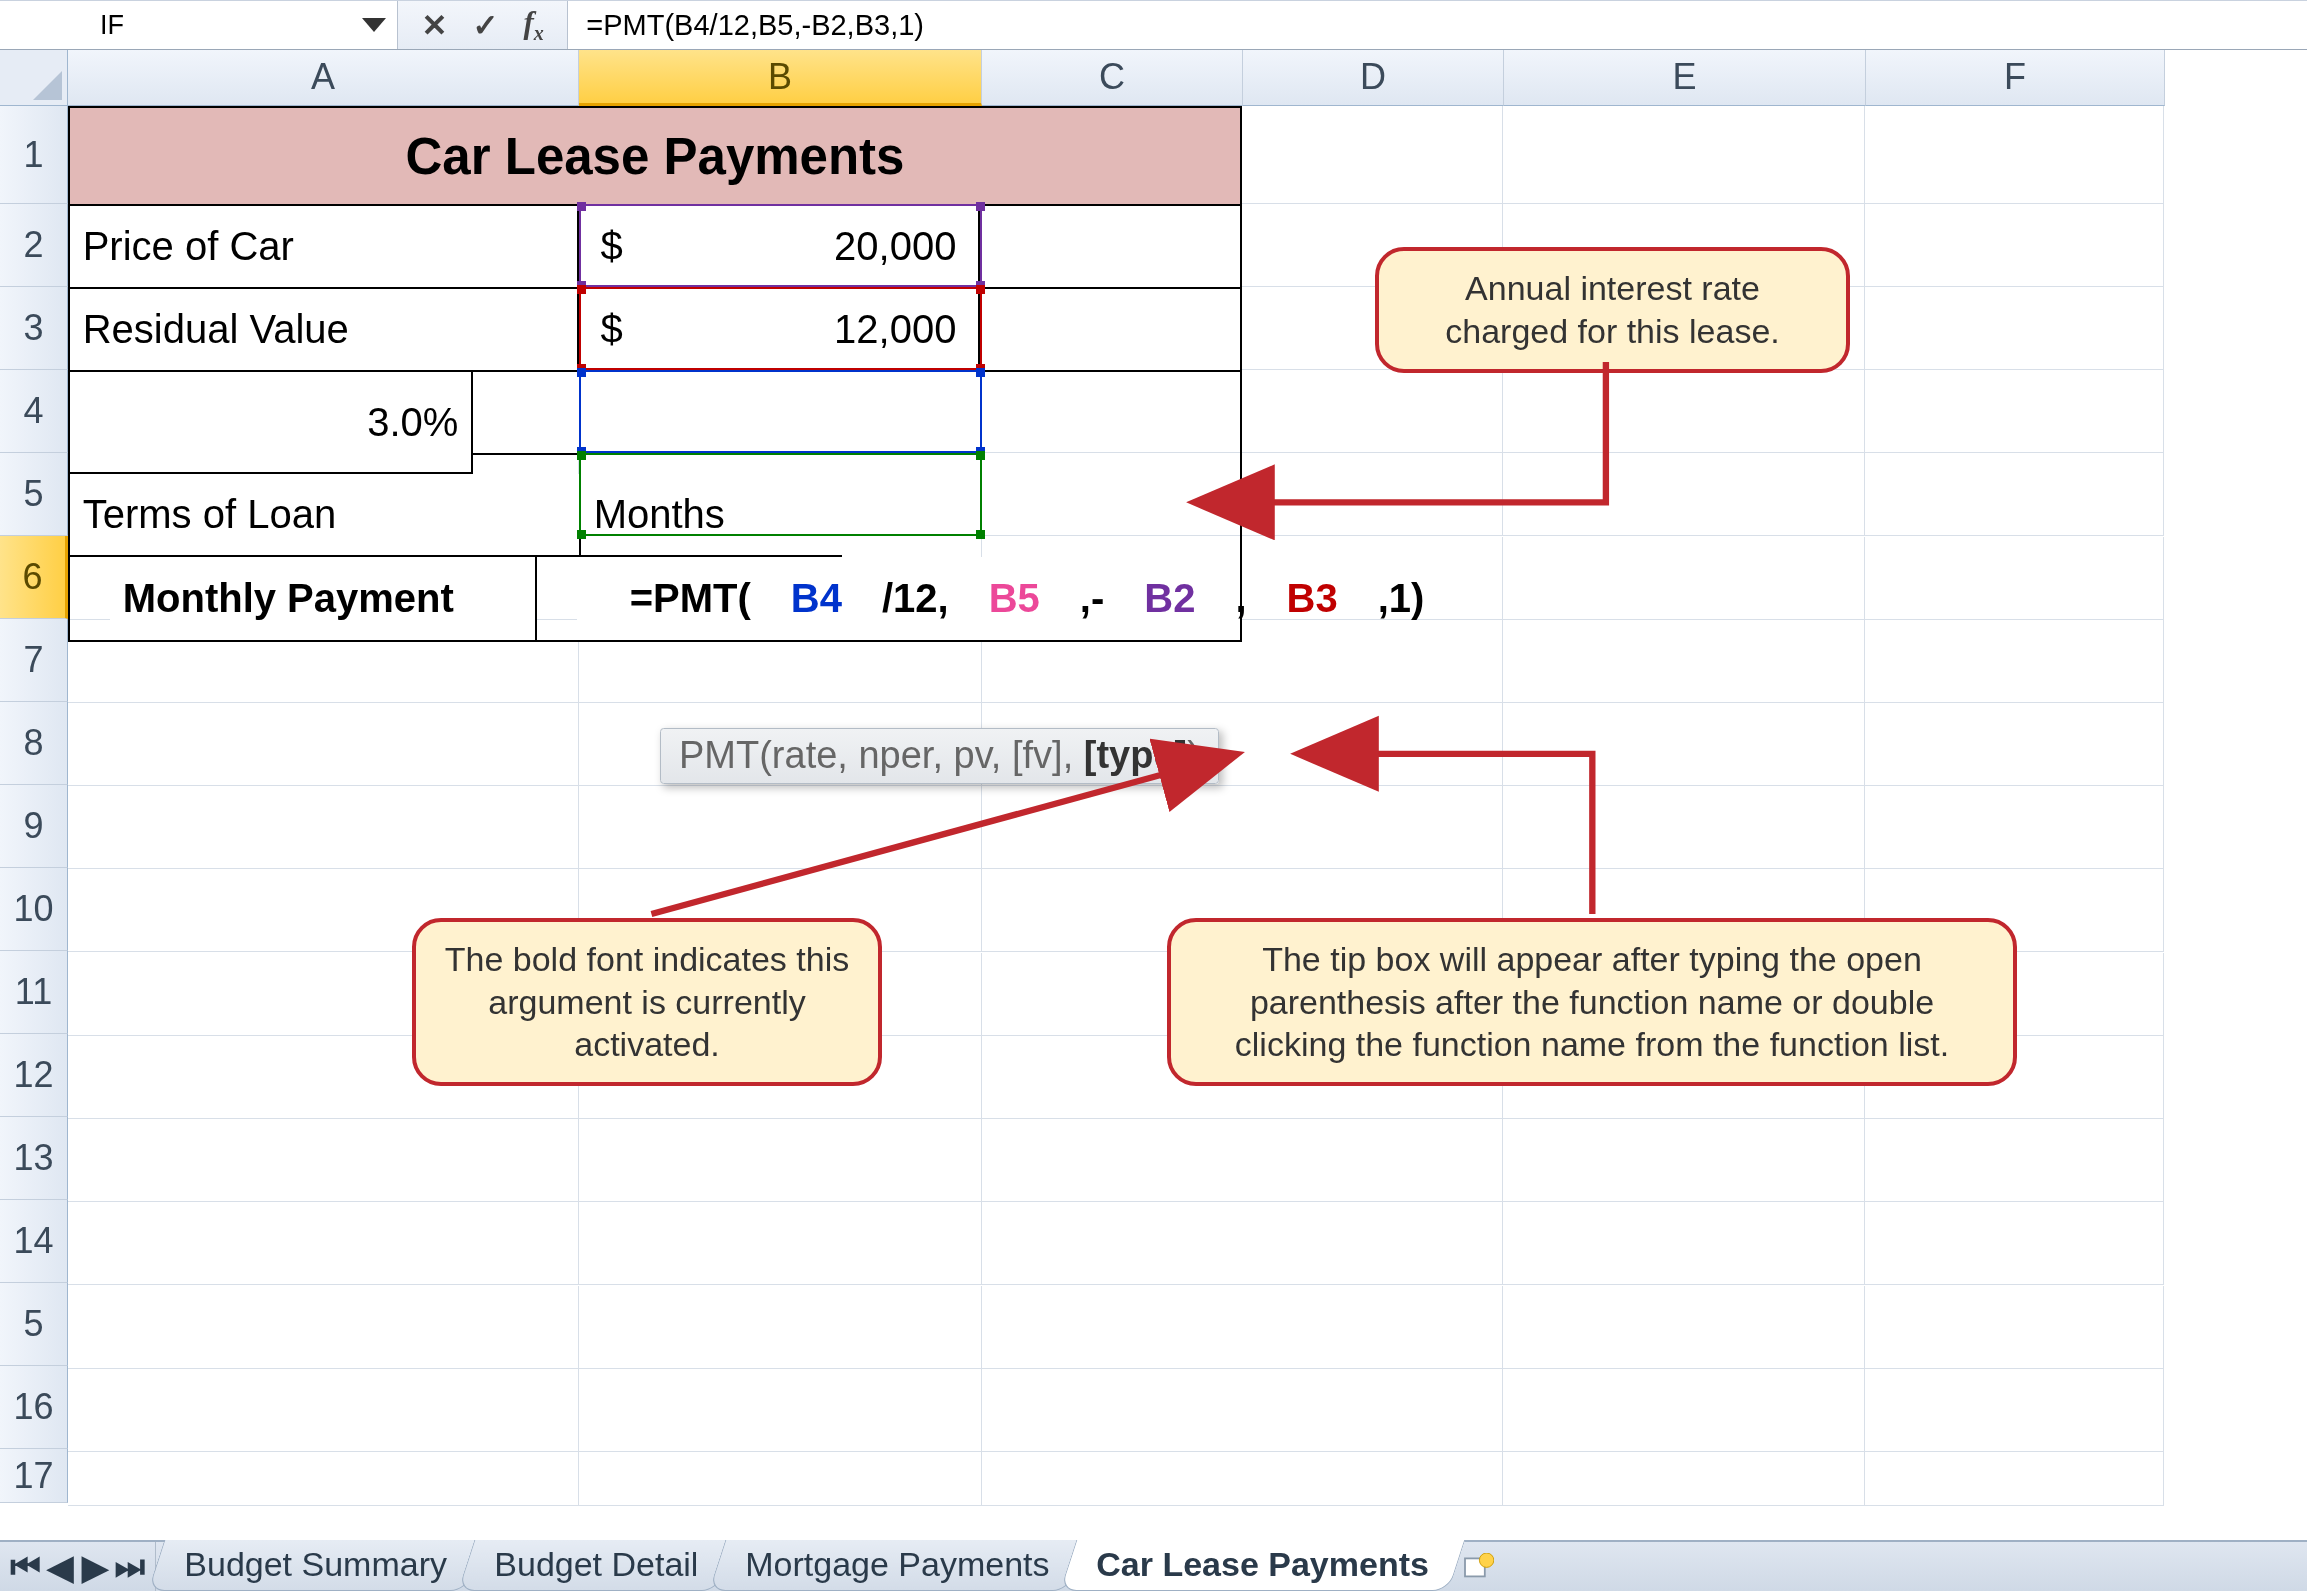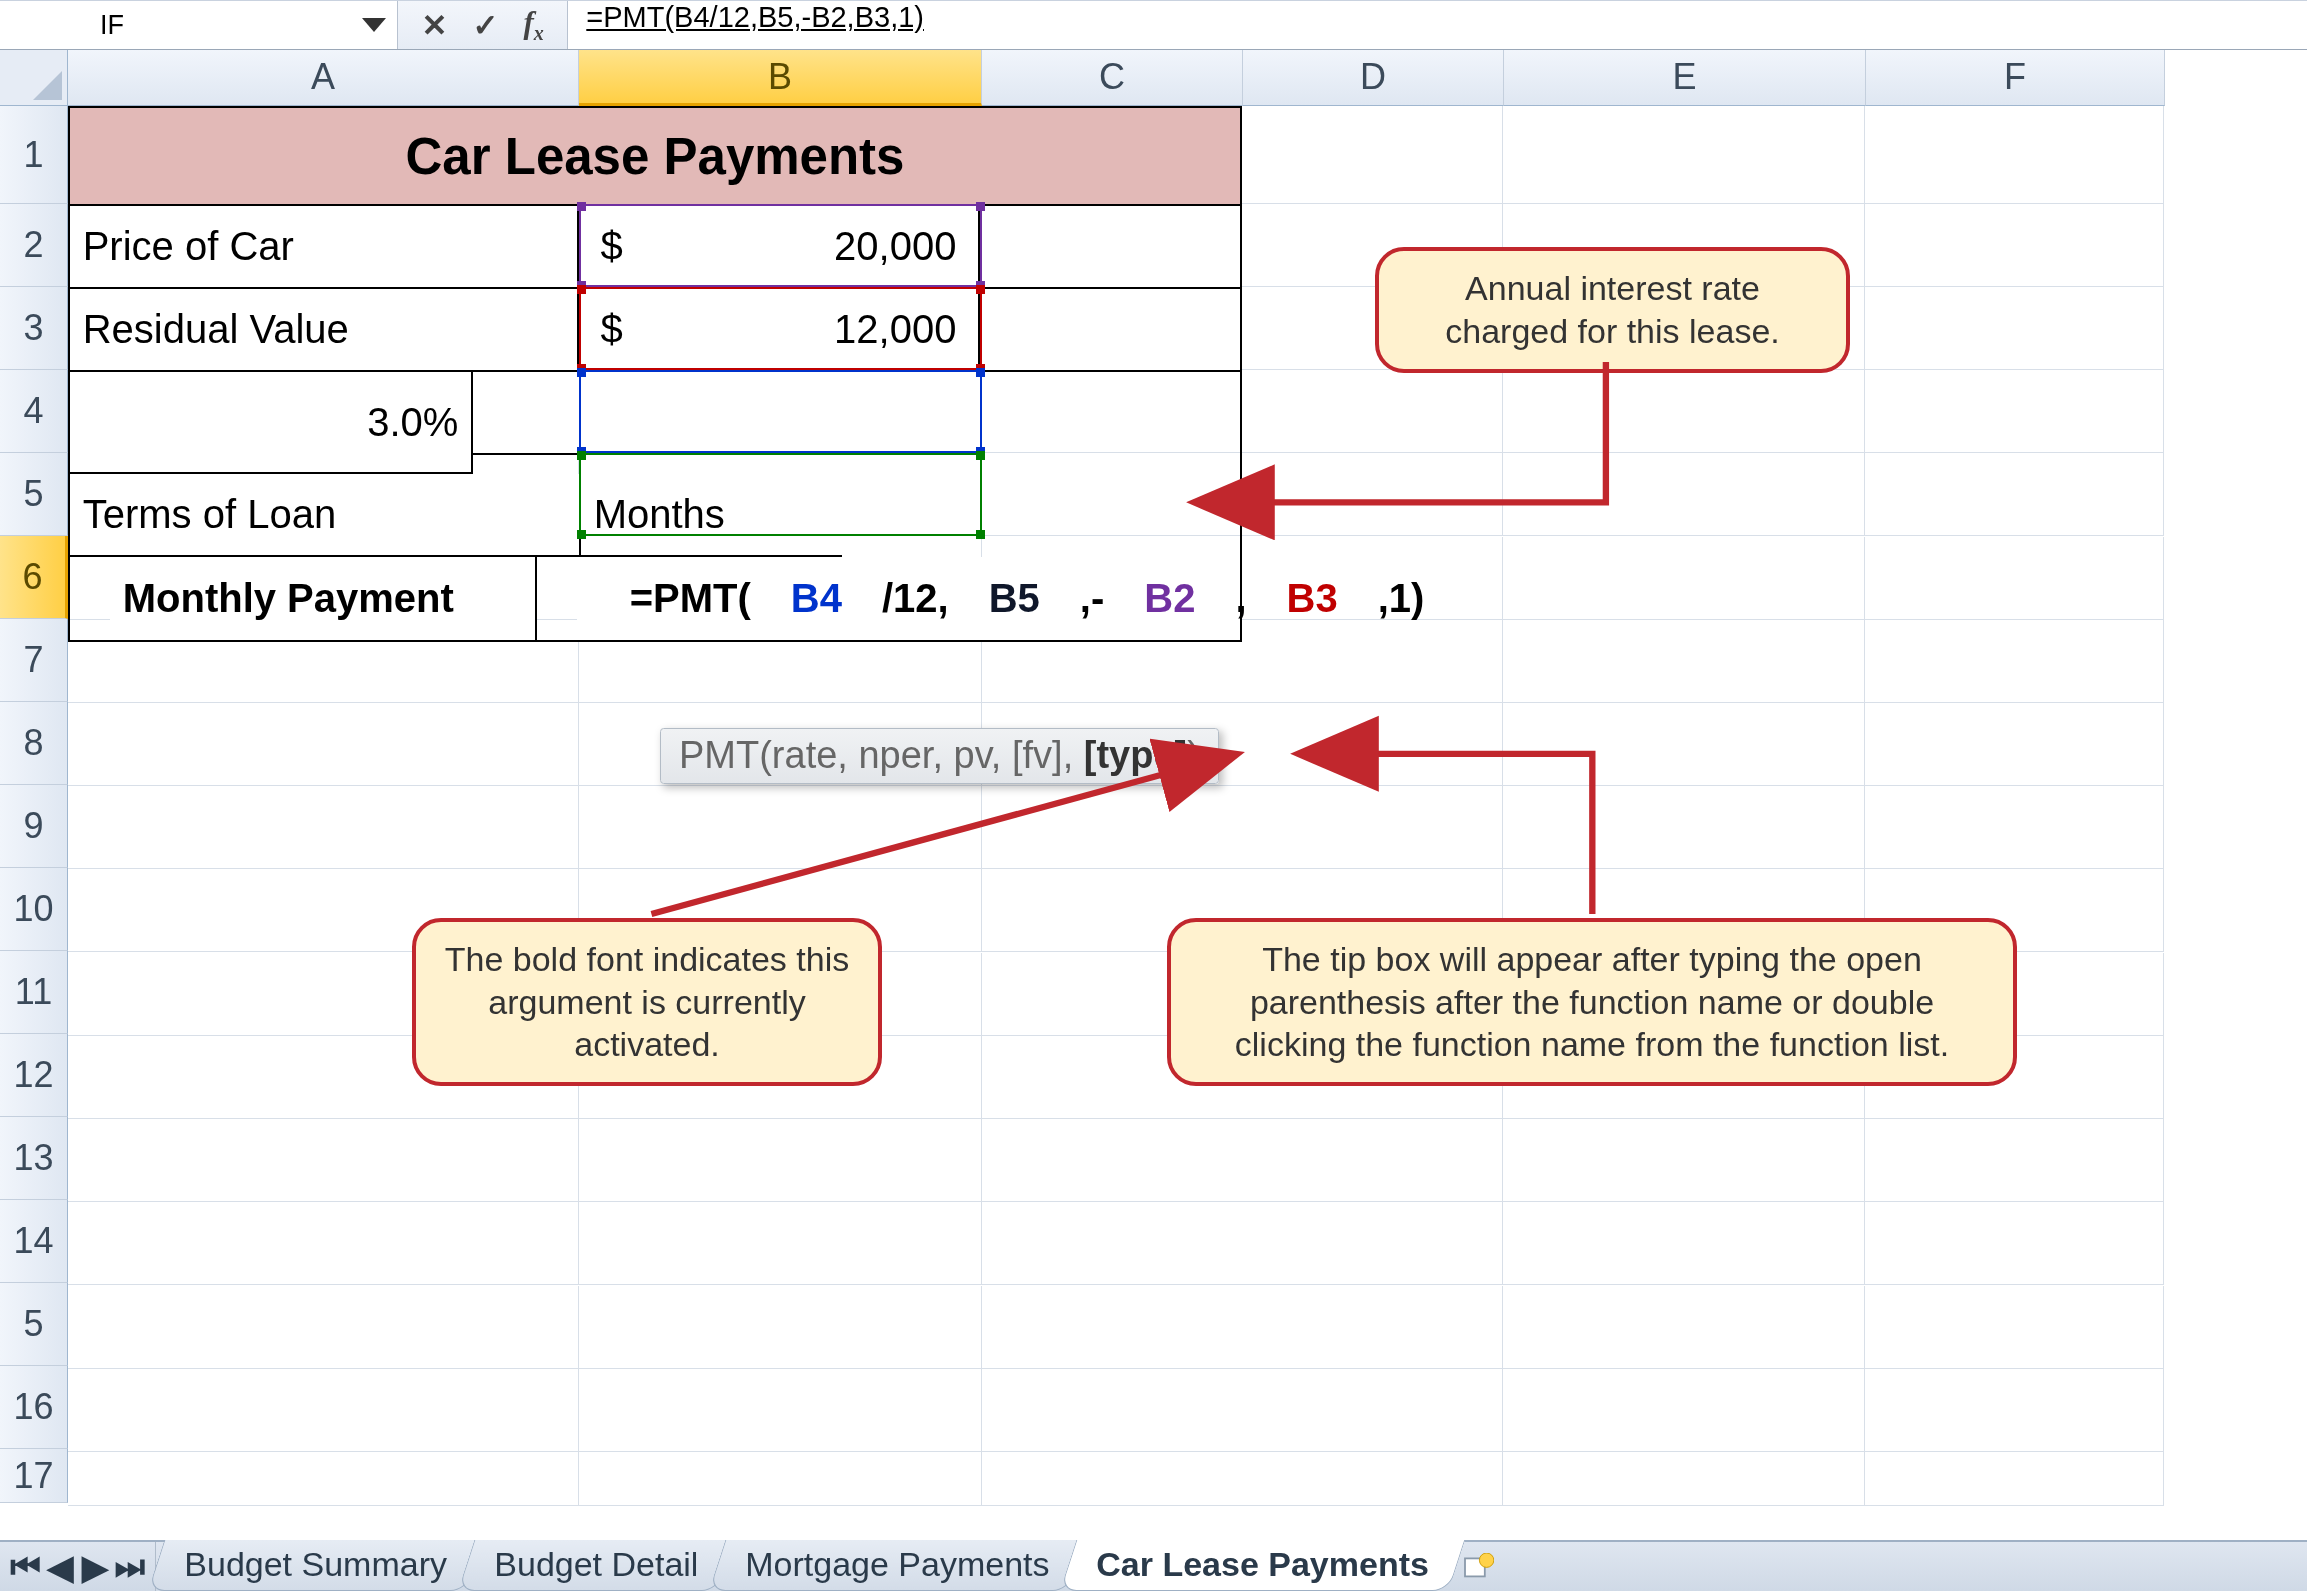--- a/index.html
+++ b/index.html
@@ -64,25 +64,25 @@
     font-style: italic;
     font-family: "Times New Roman", serif;
     font-size: 27px;
     font-weight: bold;
     color: #333;
   }
   .formula-input {
     flex: 1;
     height: 100%;
     display: flex;
+    align-items: center;
     padding-left: 18px;
     background: #fff;
     font-size: 29px;
     font-family: Arial;
-    text-decoration: underline;
   }
 
   
   .grid-area {
     position: relative;
     width: 100%;
   }
   .selectall {
     position: absolute;
     top: 0; left: 0;
@@ -285,21 +285,21 @@
     margin-left: 11px;
     display: flex;
     align-items: center;
     justify-content: center;
     cursor: pointer;
   }
 
   
   .f-black { color: #000; }
   .f-blue { color: #0033cc; }
-  .f-green { color: #0f172a; }
+  .f-green { color: #ec4899; }
   .f-purple { color: #7030a0; }
   .f-red { color: #c00000; }
 
   svg.annot { position: absolute; pointer-events: none; overflow: visible; }
 </style>
 </head>
 <body>
 
 <div class="formula-bar">
   <div class="namebox-wrap">

